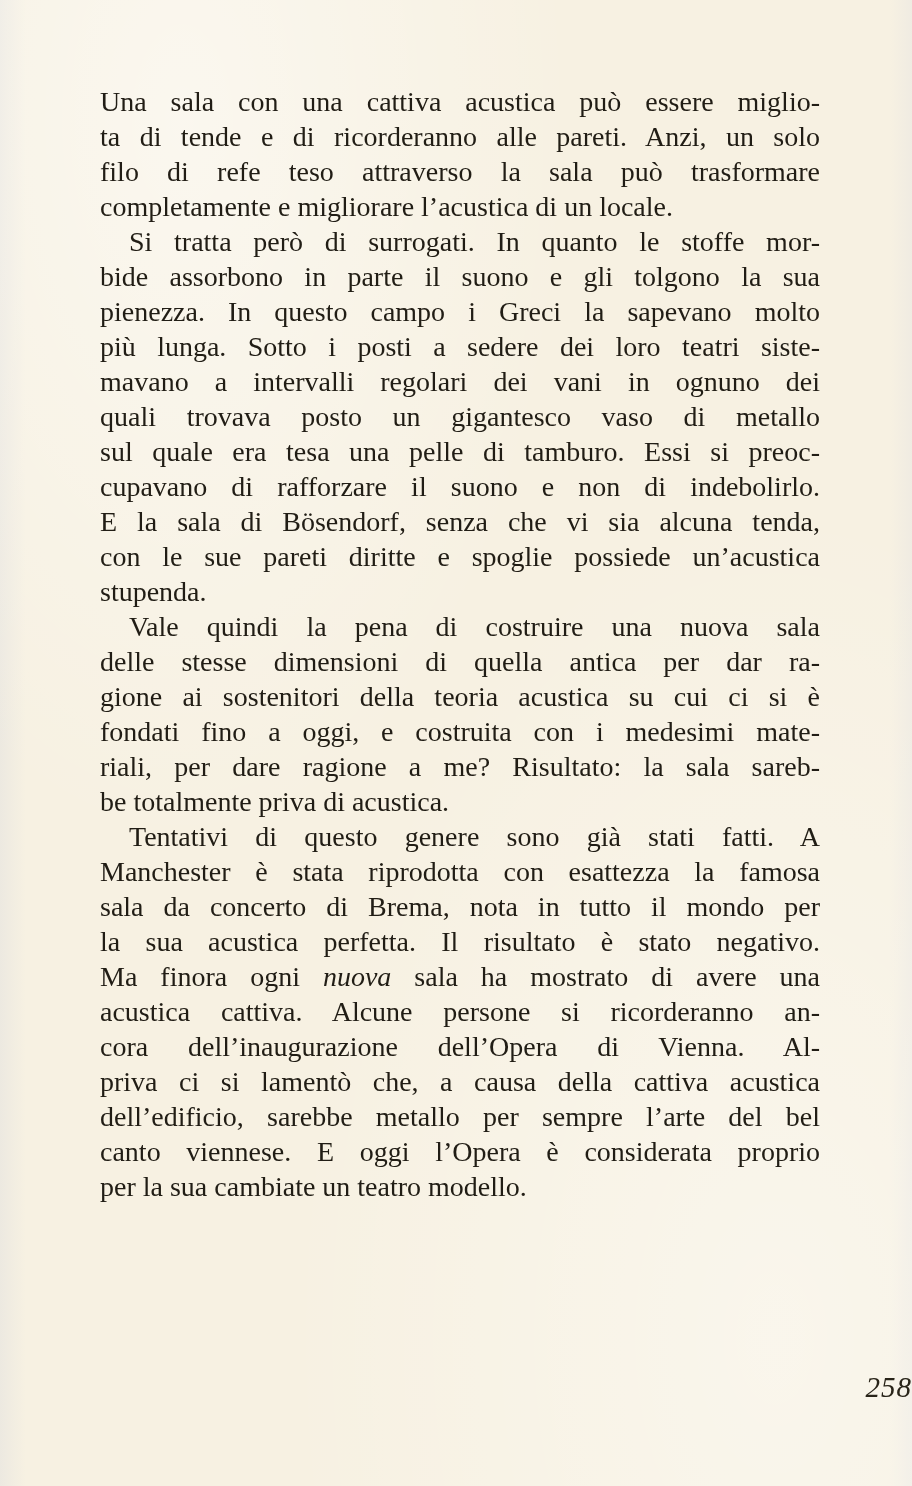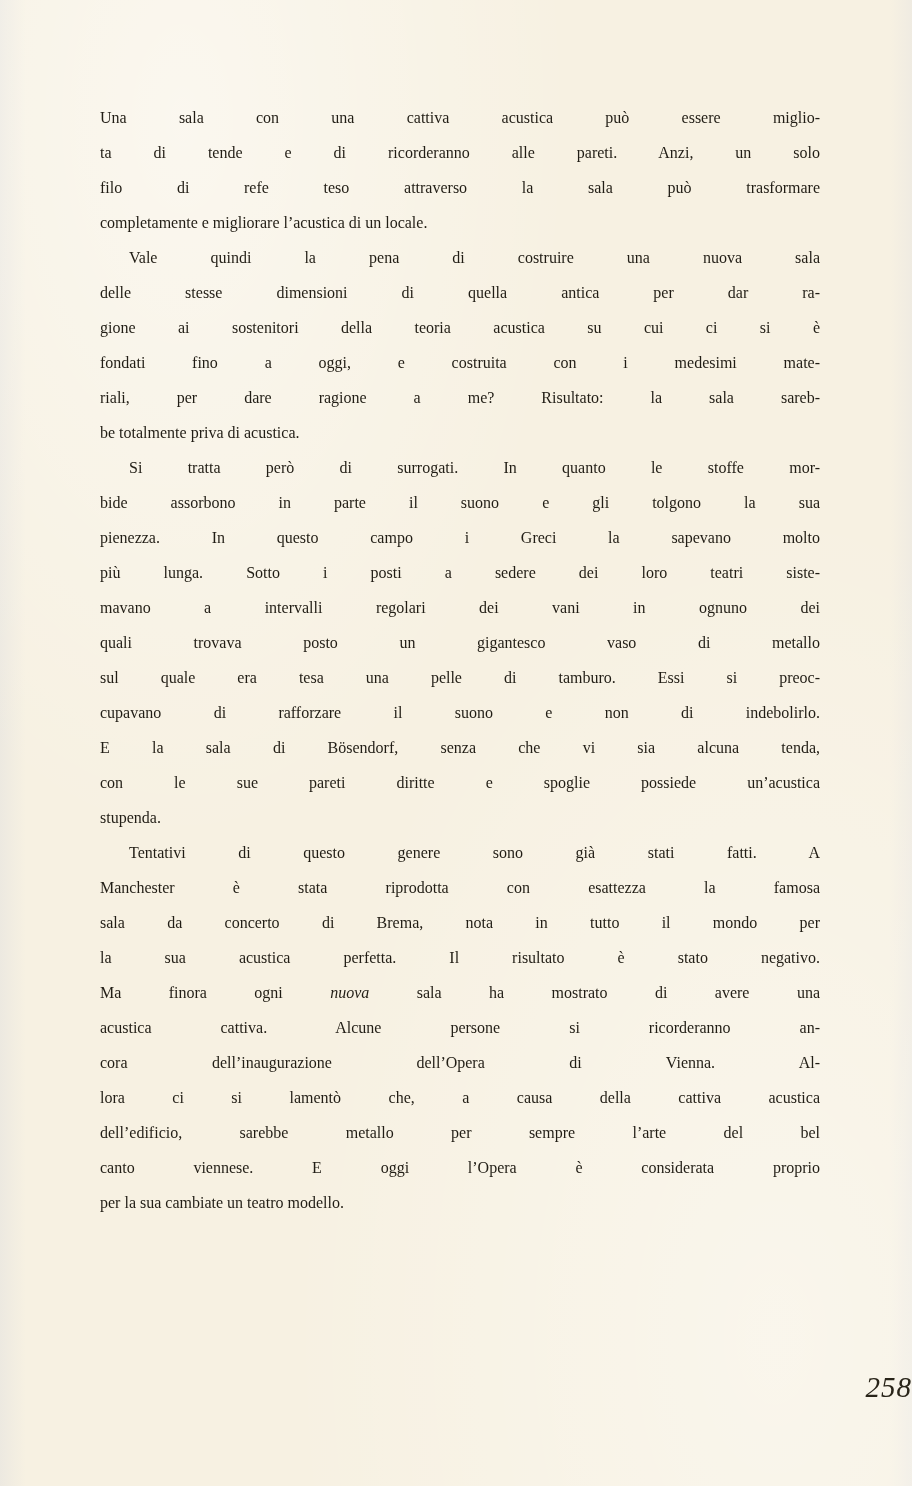--- a/index.html
+++ b/index.html
@@ -23,24 +23,24 @@
       radial-gradient(ellipse at 20% 8%, rgba(255,255,255,0.45), rgba(255,255,255,0) 38%),
       radial-gradient(ellipse at 85% 90%, rgba(255,255,255,0.35), rgba(255,255,255,0) 45%),
       linear-gradient(90deg, rgba(234,231,224,0.8) 0px, rgba(234,231,224,0) 26px),
       linear-gradient(270deg, rgba(236,233,226,0.7) 0px, rgba(236,233,226,0) 22px),
       #f7f1e2;
   }
 
   .text-block {
     position: absolute;
     left: 100px;
-    top: 100px;
+    top: 84px;
     width: 720px;
     color: #211d15;
-    font-size: 16px;
+    font-size: 28px;
     line-height: 35px;
     text-rendering: optimizeLegibility;
   }
 
   .para {  }
 
   .line {
     height: 35px;
     text-align: justify;
     text-align-last: justify;
@@ -74,48 +74,48 @@
 
 <div class="page">
   <div class="text-block">
       <div class="para">
         <div class="line first"><span>Una sala con una cattiva acustica può essere miglio-</span></div>
         <div class="line"><span>ta di tende e di ricorderanno alle pareti. Anzi, un solo</span></div>
         <div class="line"><span>filo di refe teso attraverso la sala può trasformare</span></div>
         <div class="line last"><span>completamente e migliorare l’acustica di un locale.</span></div>
       </div>
       <div class="para indent">
-        <div class="line first"><span>Vale quindi la pena di costruire una nuova sala</span></div>
-        <div class="line"><span>delle stesse dimensioni di quella antica per dar ra-</span></div>
-        <div class="line"><span>gione ai sostenitori della teoria acustica su cui ci si è</span></div>
-        <div class="line"><span>fondati fino a oggi, e costruita con i medesimi mate-</span></div>
-        <div class="line"><span>riali, per dare ragione a me? Risultato: la sala sareb-</span></div>
-        <div class="line last"><span>be totalmente priva di acustica.</span></div>
-      </div>
-      <div class="para indent">
         <div class="line first"><span>Si tratta però di surrogati. In quanto le stoffe mor-</span></div>
         <div class="line"><span>bide assorbono in parte il suono e gli tolgono la sua</span></div>
         <div class="line"><span>pienezza. In questo campo i Greci la sapevano molto</span></div>
         <div class="line"><span>più lunga. Sotto i posti a sedere dei loro teatri siste-</span></div>
         <div class="line"><span>mavano a intervalli regolari dei vani in ognuno dei</span></div>
         <div class="line"><span>quali trovava posto un gigantesco vaso di metallo</span></div>
         <div class="line"><span>sul quale era tesa una pelle di tamburo. Essi si preoc-</span></div>
         <div class="line"><span>cupavano di rafforzare il suono e non di indebolirlo.</span></div>
         <div class="line"><span>E la sala di Bösendorf, senza che vi sia alcuna tenda,</span></div>
         <div class="line"><span>con le sue pareti diritte e spoglie possiede un’acustica</span></div>
         <div class="line last"><span>stupenda.</span></div>
       </div>
       <div class="para indent">
+        <div class="line first"><span>Vale quindi la pena di costruire una nuova sala</span></div>
+        <div class="line"><span>delle stesse dimensioni di quella antica per dar ra-</span></div>
+        <div class="line"><span>gione ai sostenitori della teoria acustica su cui ci si è</span></div>
+        <div class="line"><span>fondati fino a oggi, e costruita con i medesimi mate-</span></div>
+        <div class="line"><span>riali, per dare ragione a me? Risultato: la sala sareb-</span></div>
+        <div class="line last"><span>be totalmente priva di acustica.</span></div>
+      </div>
+      <div class="para indent">
         <div class="line first"><span>Tentativi di questo genere sono già stati fatti. A</span></div>
         <div class="line"><span>Manchester è stata riprodotta con esattezza la famosa</span></div>
         <div class="line"><span>sala da concerto di Brema, nota in tutto il mondo per</span></div>
         <div class="line"><span>la sua acustica perfetta. Il risultato è stato negativo.</span></div>
         <div class="line"><span>Ma finora ogni </span><span class="it">nuova</span><span> sala ha mostrato di avere una</span></div>
         <div class="line"><span>acustica cattiva. Alcune persone si ricorderanno an-</span></div>
         <div class="line"><span>cora dell’inaugurazione dell’Opera di Vienna. Al-</span></div>
-        <div class="line"><span>lora ci si lamentò che, a causa della cattiva acustica</span></div>
+        <div class="line"><span>priva ci si lamentò che, a causa della cattiva acustica</span></div>
         <div class="line"><span>dell’edificio, sarebbe metallo per sempre l’arte del bel</span></div>
         <div class="line"><span>canto viennese. E oggi l’Opera è considerata proprio</span></div>
         <div class="line last"><span>per la sua cambiate un teatro modello.</span></div>
       </div>
     </div>
   <div class="page-number">258</div>
 </div>
 
 </body></html>

